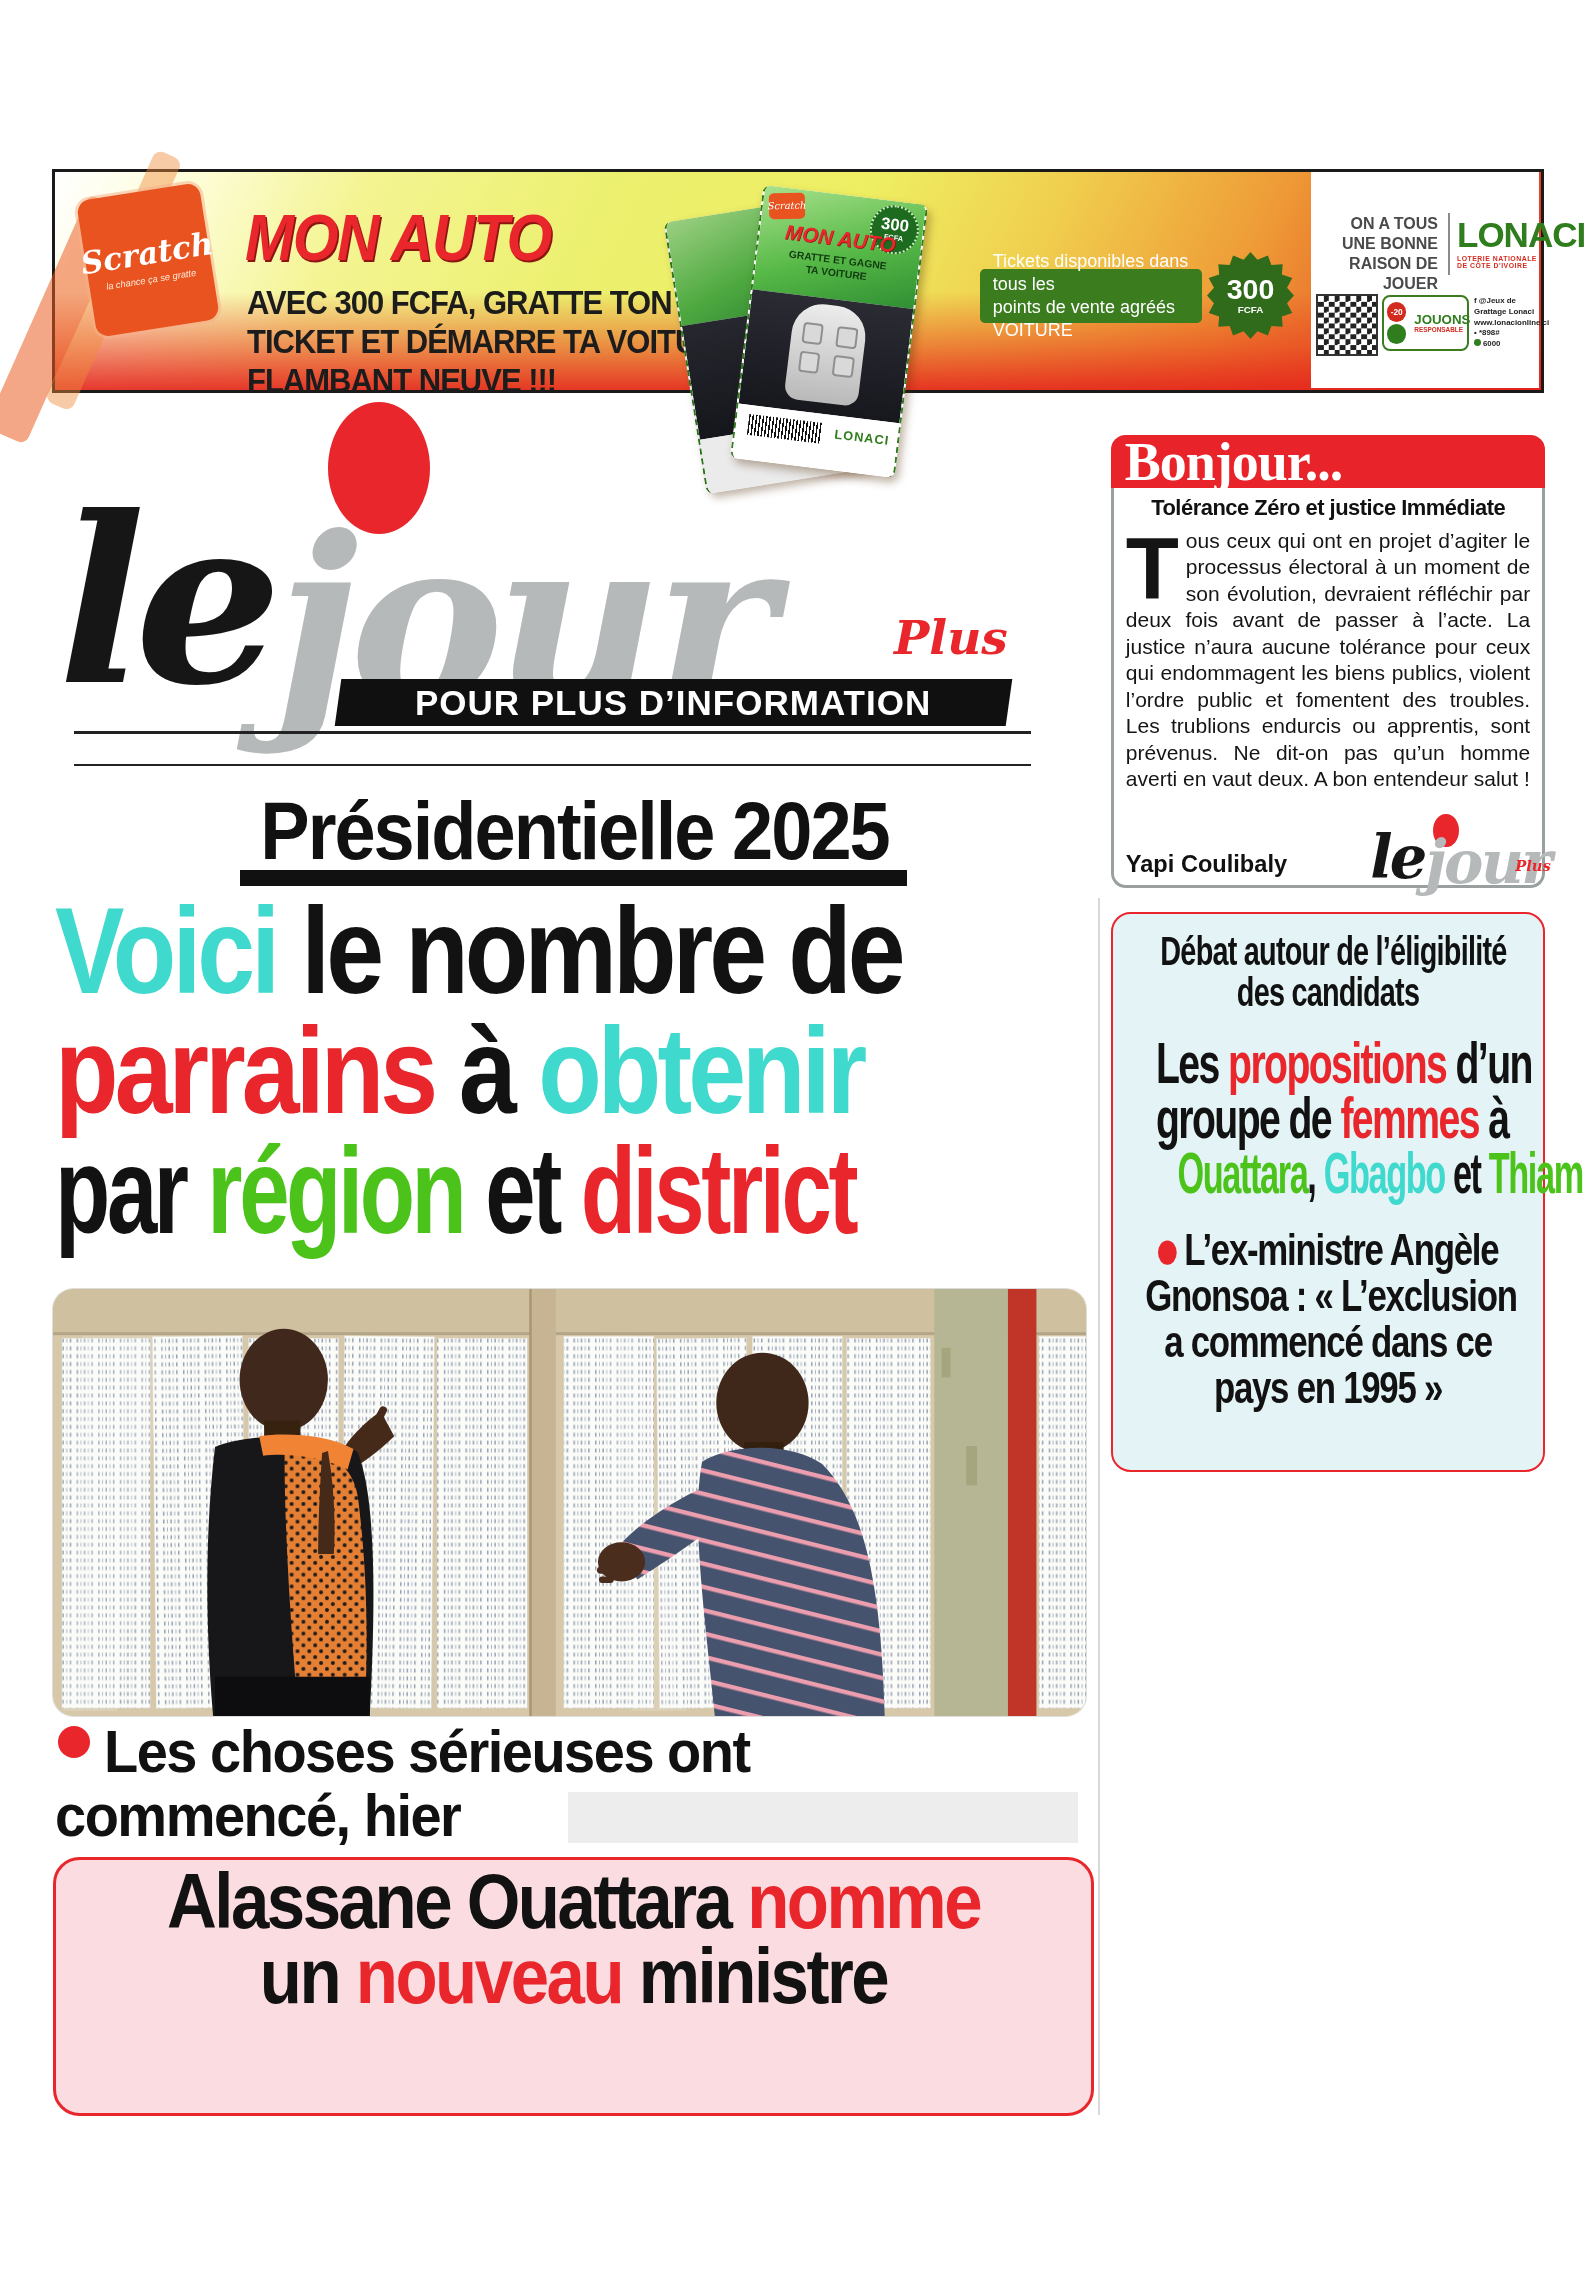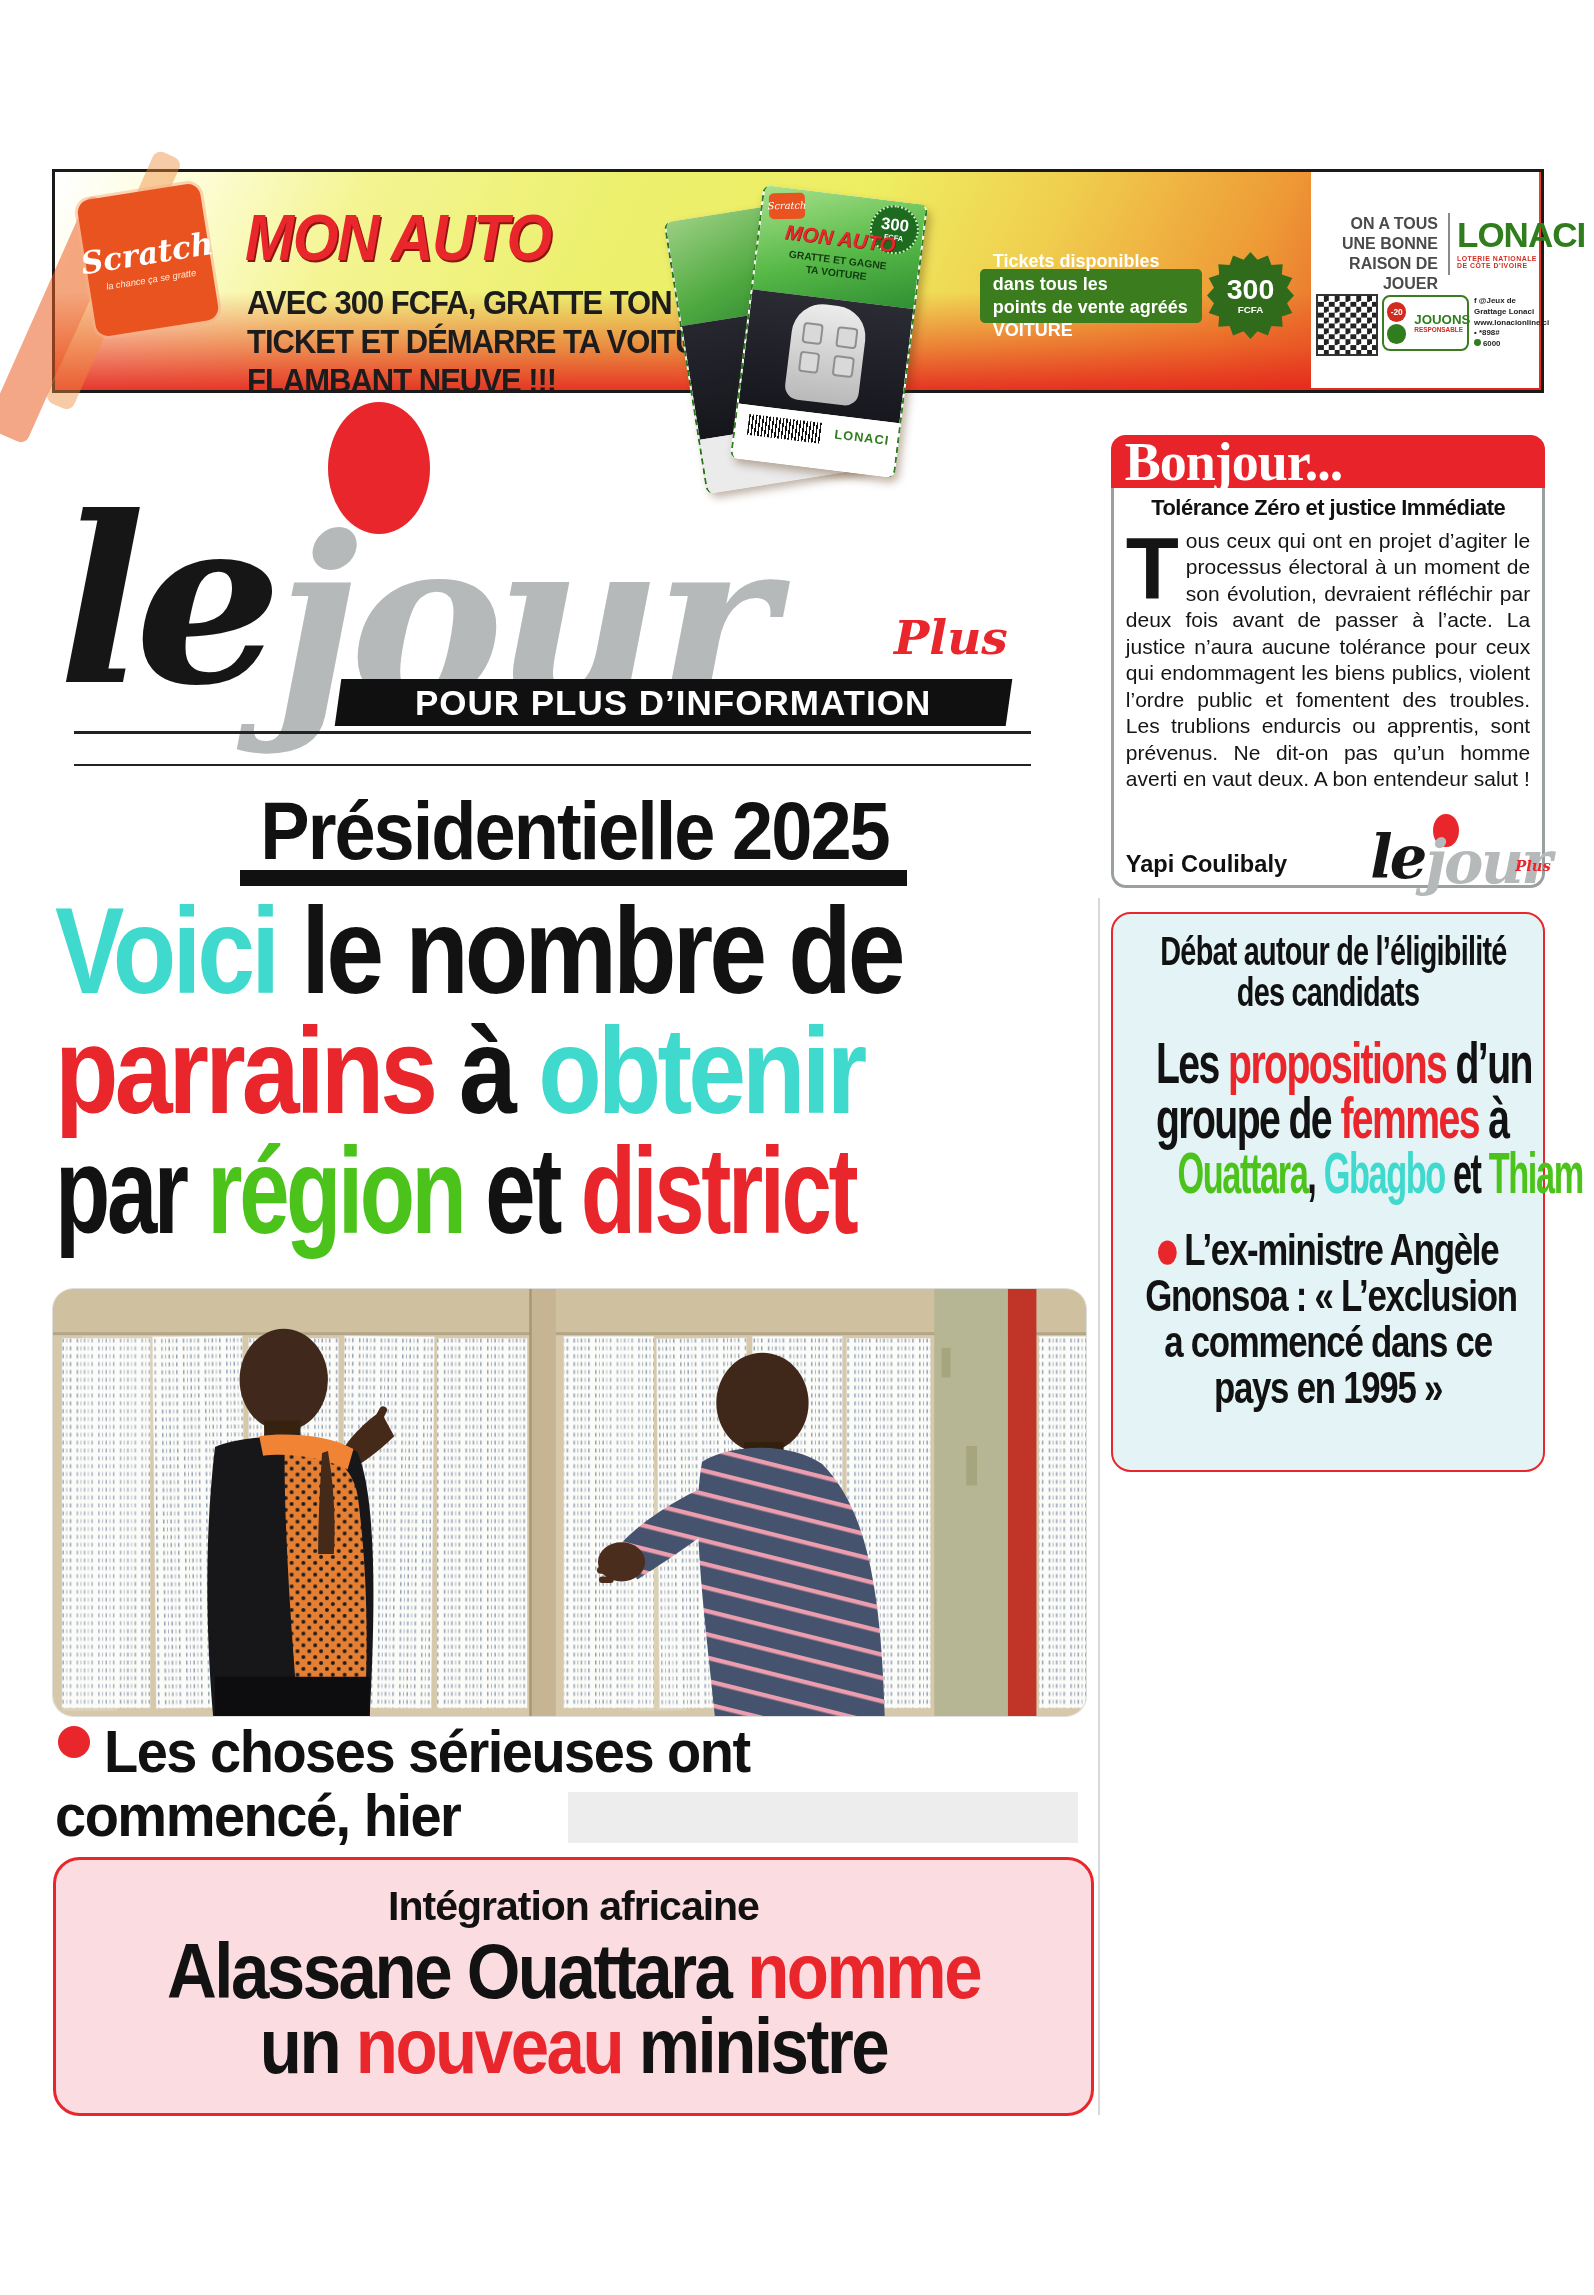--- a/index.html
+++ b/index.html
@@ -39,21 +39,21 @@
   .tk-seal{position:absolute;right:3.9px;top:3.9px;width:45px;height:45px;border-radius:50%;background:#1d6b1f;
     border:2px dotted #cfe9c2;color:#fff;display:flex;flex-direction:column;align-items:center;justify-content:center;}
   .tk-seal .v{font-size:16.7px;font-weight:900;line-height:16.7px;} .tk-seal .u{font-size:7.4px;font-weight:700;}
   .fob{position:absolute;left:50%;top:6.9px;transform:translateX(-50%);width:74px;height:98px;
     background:linear-gradient(180deg,#ececec,#b9b9b9);border-radius:31px 31px 13.7px 13.7px;}
   .fob i{position:absolute;width:16.7px;height:16.7px;border:2px solid #8f8f8f;border-radius:3.9px;background:#d9d9d9;}
   .barcode{position:absolute;left:11.8px;top:8.8px;width:74px;height:21.6px;
     background:repeating-linear-gradient(90deg,#111 0 1.5px,#fff 1.5px 3.4px);}
   .tk-brand{position:absolute;right:7.9px;top:10.8px;color:#2f7d1c;font-weight:900;font-size:12.8px;letter-spacing:1px;}
   .availbar{position:absolute;left:925px;top:97px;width:222px;height:54px;background:#3a7c1e;border-radius:4.9px;
-    color:#fff;font-weight:700;font-size:18px;line-height:23px;display:flex;flex-direction:column;
+    color:#fff;font-weight:400;font-size:18px;line-height:23px;display:flex;flex-direction:column;
     justify-content:center;padding-left:12.8px;box-sizing:border-box;}
   .burst{position:absolute;left:1152px;top:80px;width:87px;height:87px;display:flex;flex-direction:column;
     align-items:center;justify-content:center;color:#fff;background:#2f6b1a;
     clip-path:polygon(50% 0%,58% 9%,70% 4%,74% 15%,87% 14%,86% 26%,98% 30%,92% 41%,100% 50%,92% 59%,98% 70%,86% 74%,87% 86%,74% 85%,70% 96%,58% 91%,50% 100%,42% 91%,30% 96%,26% 85%,13% 86%,14% 74%,2% 70%,8% 59%,0% 50%,8% 41%,2% 30%,14% 26%,13% 14%,26% 15%,30% 4%,42% 9%);}
   .burst .v{font-size:28.5px;font-weight:900;line-height:27.5px;} .burst .u{font-size:9.8px;font-weight:700;}
   .banwhite{position:absolute;left:1256px;top:0;width:228px;height:216px;background:#fff;}
   .slogan{position:absolute;left:1259px;top:42px;width:124px;text-align:right;color:#4a4a4a;
     font-weight:700;font-size:16px;line-height:20px;}
   .vdiv{position:absolute;left:1393px;top:41px;width:1.5px;height:62px;background:#8a8a8a;}
   .lonaci-big{position:absolute;left:1402px;top:43px;color:#2f7d1c;font-weight:900;font-size:35px;letter-spacing:-1px;}
@@ -328,21 +328,20 @@
       </g>
     </svg>
   </div>
 
   <div class="abs bdot" style="left:58px;top:1726px;"></div>
   <div class="abs bul1">Les choses sérieuses ont</div>
   <div class="abs bul2">commencé, hier</div>
   <div class="abs grayph"></div>
 
   <div class="abs pinkbox">
-    <div class="pk-k">Intégration africaine</div>
     <div class="pk-l"><span class="blk">Alassane Ouattara </span><span class="red">nomme</span></div>
     <div class="pk-l"><span class="blk">un </span><span class="red">nouveau </span><span class="blk">ministre</span></div>
   </div>
 
   <div class="abs colline"></div>
 
   <div class="abs bonjour">
     <div class="bj-head">
       <span>Bonjour...</span>
     </div>

